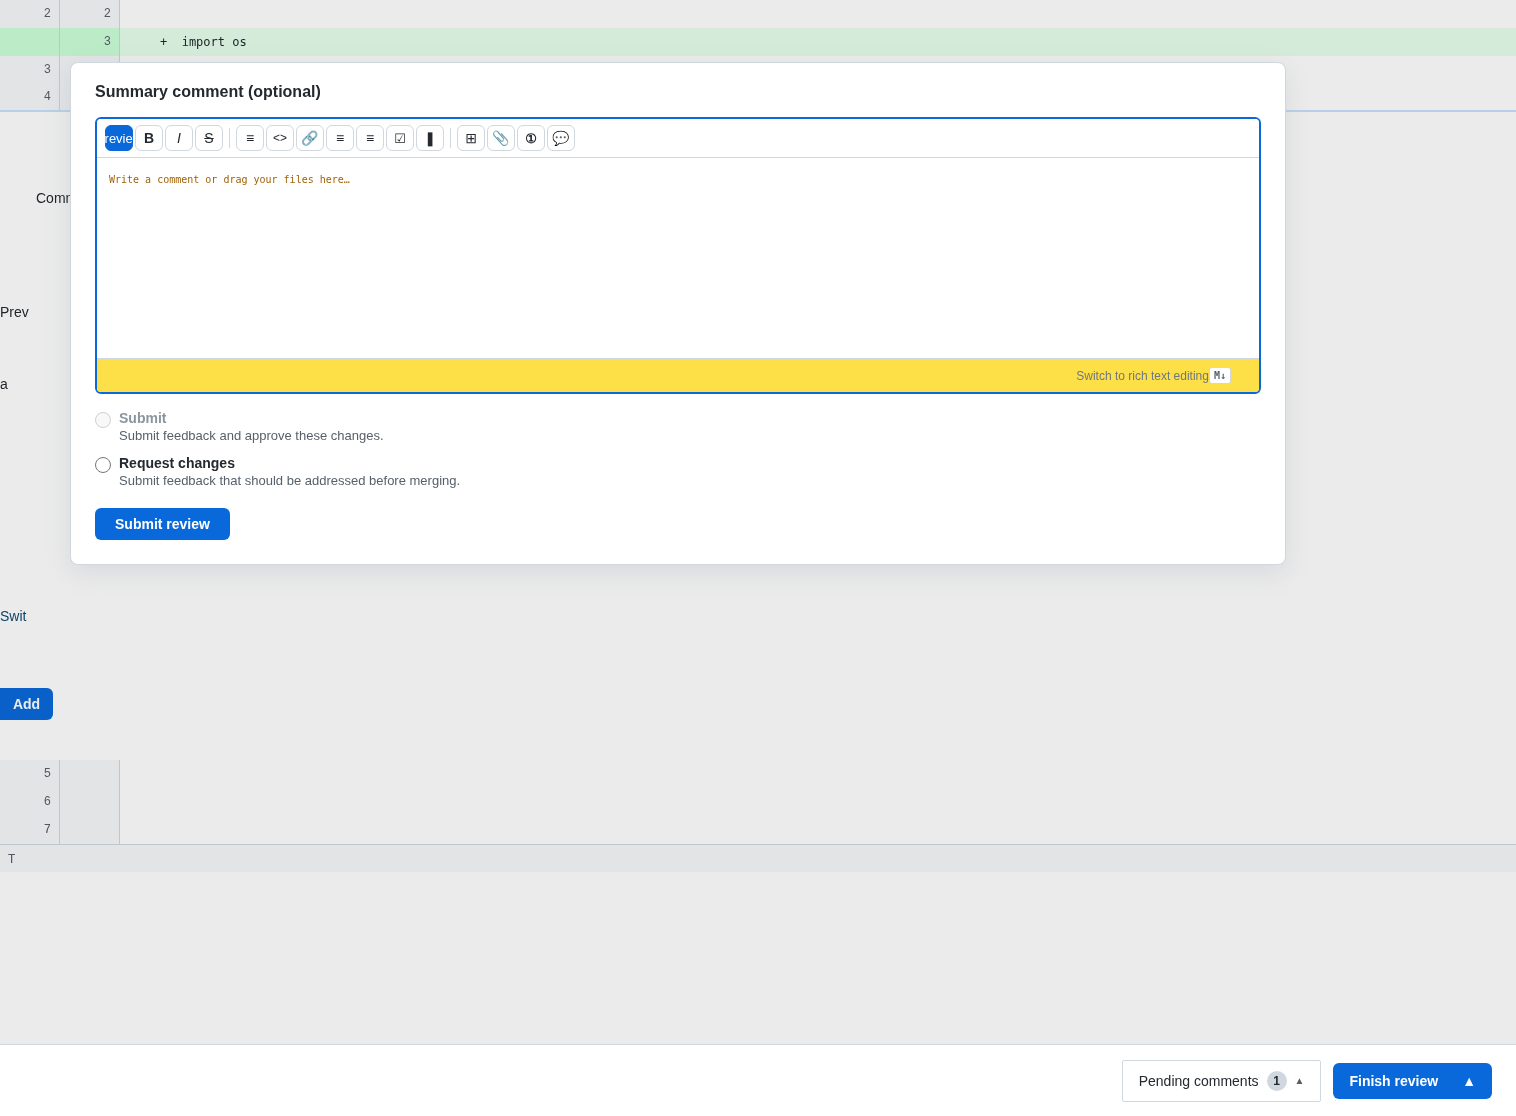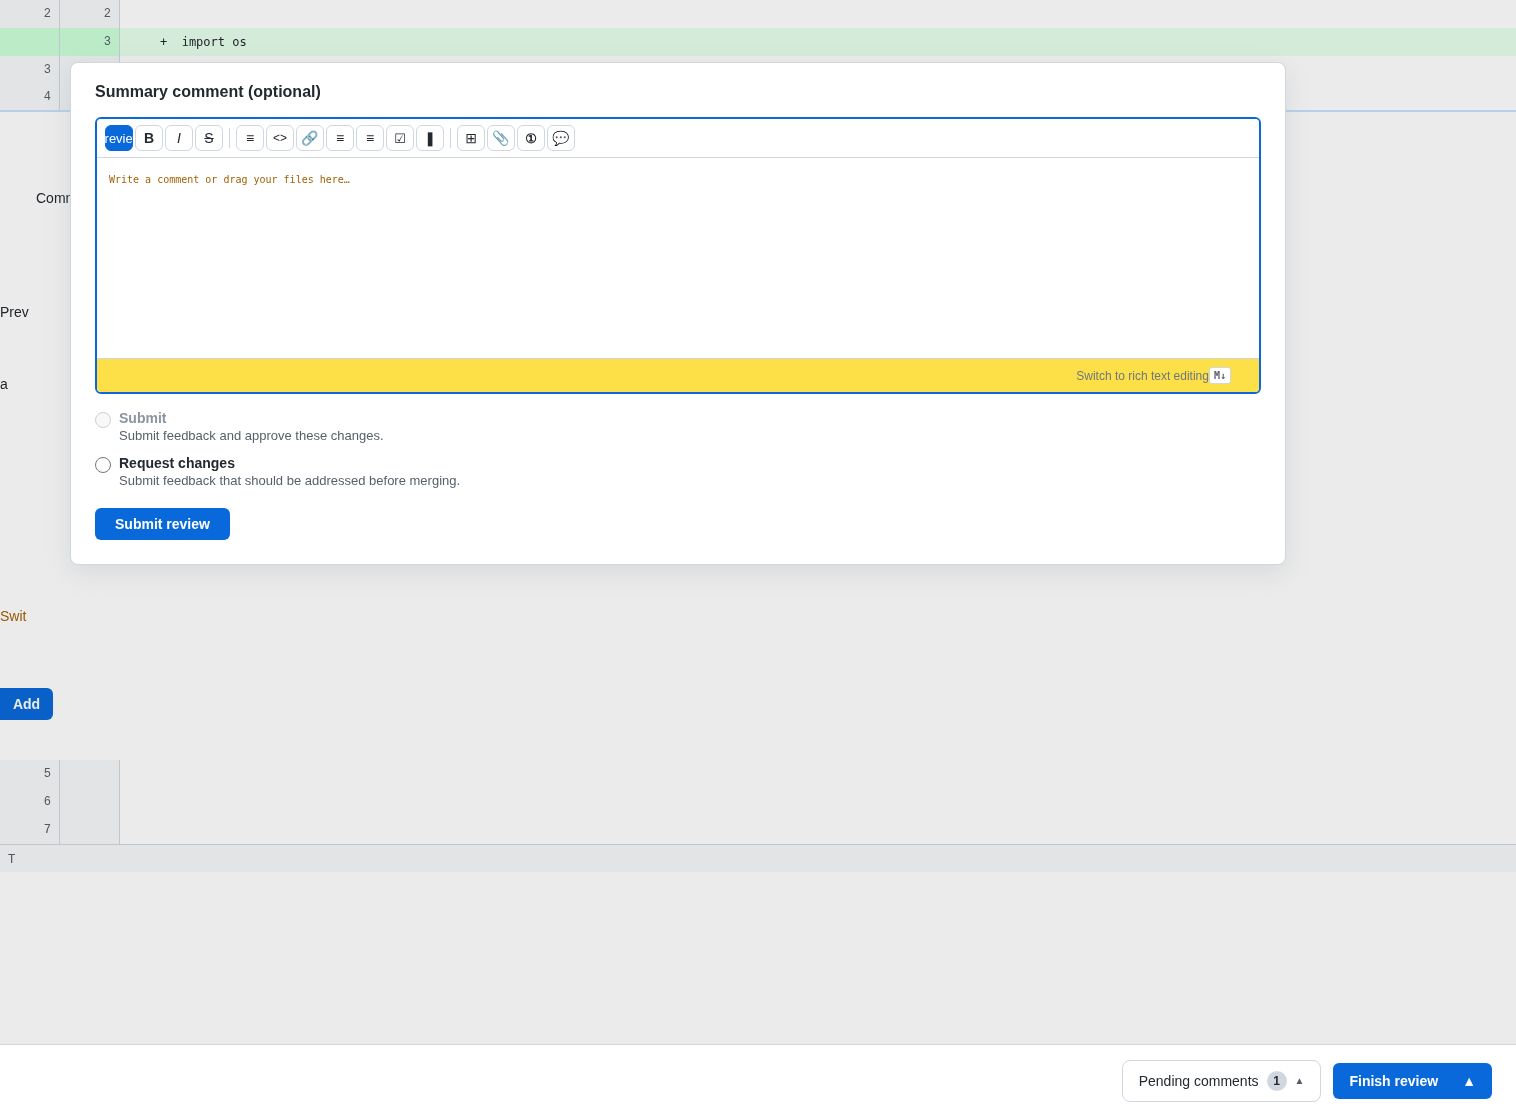--- a/index.html
+++ b/index.html
@@ -250,21 +250,21 @@
       gap: 12px;
       z-index: 30;
     }
 
     .pending-comments-btn {
       display: flex;
       align-items: center;
       gap: 8px;
       padding: 10px 16px;
       border: 1px solid #d0d7de;
-      border-radius: 8px;
+      border-radius: 2px;
       background: #fff;
       cursor: pointer;
       font-size: 14px;
       font-weight: 500;
       color: #24292f;
     }
 
     .pending-badge {
       display: inline-flex;
       align-items: center;
@@ -343,21 +343,21 @@
   </div>
 
   <div style="position:absolute;top:844px;left:0;right:0;height:28px;background:#f6f8fa;border-top:1px solid #d0d7de;">
     <div style="display:flex;align-items:center;height:100%;padding-left:8px;color:#57606a;font-size:12px;font-family:monospace;">T</div>
   </div>
 </div>
 
 <div style="position:absolute;left:0;top:190px;width:95px;font-size:14px;color:#24292f;z-index:6;font-family:-apple-system,BlinkMacSystemFont,'Segoe UI',sans-serif;margin-left:36px;">Comm</div>
 <div style="position:absolute;left:0;top:304px;width:60px;font-size:14px;color:#24292f;z-index:6;font-family:-apple-system,BlinkMacSystemFont,'Segoe UI',sans-serif;">Prev</div>
 <div style="position:absolute;left:0;top:376px;width:30px;font-size:14px;color:#24292f;z-index:6;font-family:-apple-system,BlinkMacSystemFont,'Segoe UI',sans-serif;">a</div>
-<div style="position:absolute;left:0;top:608px;width:60px;font-size:14px;color:#a16207;z-index:6;font-family:-apple-system,BlinkMacSystemFont,'Segoe UI',sans-serif;">Swit</div>
+<div style="position:absolute;left:0;top:608px;width:60px;font-size:14px;color:#0c4a6e;z-index:6;font-family:-apple-system,BlinkMacSystemFont,'Segoe UI',sans-serif;">Swit</div>
 <div style="position:absolute;left:0;top:688px;width:53px;height:32px;background:#0969da;color:#fff;display:flex;align-items:center;justify-content:center;font-size:14px;font-weight:600;z-index:6;border-radius:0 6px 6px 0;font-family:-apple-system,BlinkMacSystemFont,'Segoe UI',sans-serif;">Add</div>
 
 <div class="overlay"></div>
 
 <div class="modal">
   
   <div class="modal-title">Summary comment (optional)</div>
 
   
   <div class="editor-container">

